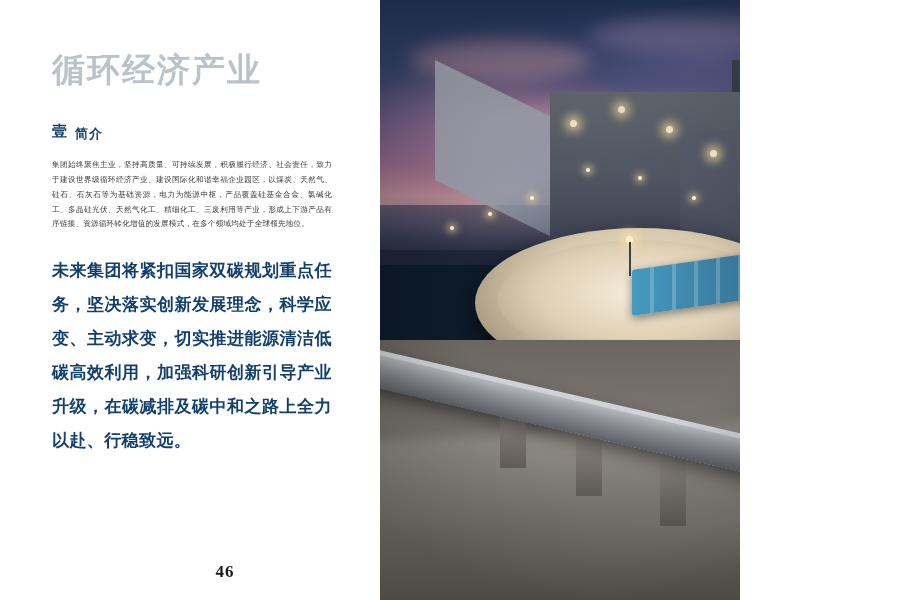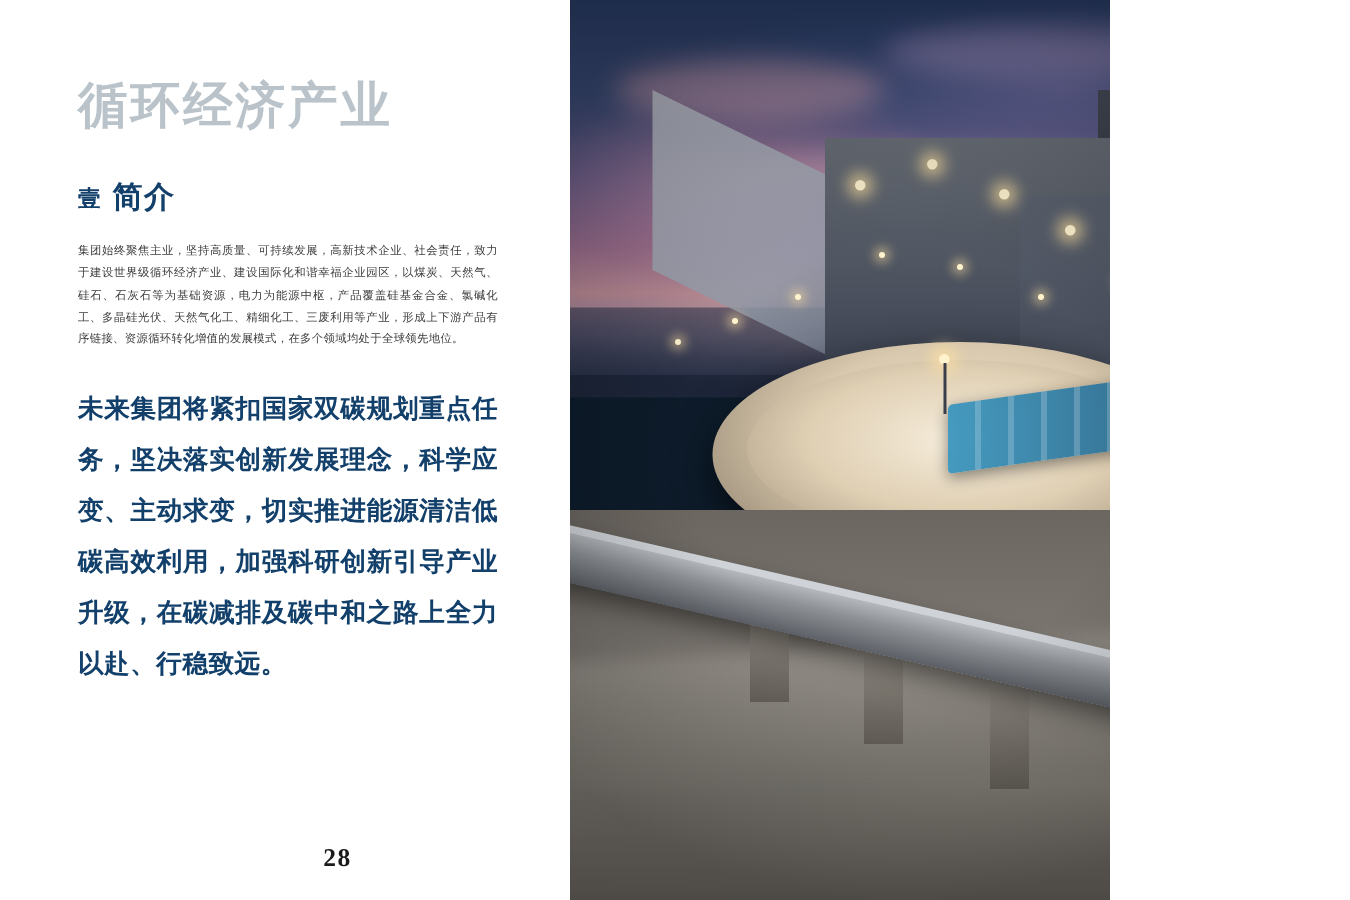--- a/index.html
+++ b/index.html
@@ -54,21 +54,21 @@
     letter-spacing: 0;
   }
   .numeral-dot {
     width: 4px;
     height: 4px;
     border-radius: 50%;
     background: #c0392b;
     margin: 2px auto 0 auto;
   }
   .section-title {
-    font-size: 20px;
+    font-size: 13px;
     font-weight: bold;
     color: #12406b;
     line-height: 1;
     letter-spacing: 1px;
   }
   .para {
     font-size: 7.6px;
     line-height: 1.95;
     color: #3c3c3c;
     margin: 0 0 13px 0;
@@ -262,25 +262,25 @@
     <h1 class="headline">循环经济产业</h1>
 
     <div class="section-head">
       <span class="numeral-box">
         <span class="numeral">壹</span>
         <span class="numeral-dot"></span>
       </span>
       <span class="section-title">简介</span>
     </div>
 
-    <p class="para">集团始终聚焦主业，坚持高质量、可持续发展，高新技术企业、社会责任，致力于建设世界级循环经济产业、建设国际化和谐幸福企业园区，以煤炭、天然气、硅石、石灰石等为基础资源，电力为能源中枢，产品覆盖硅基金合金、氯碱化工、多晶硅光伏、天然气化工、精细化工、三废利用等产业，形成上下游产品有序链接、资源循环转化增值的发展模式，在多个领域均处于全球领先地位。</p>
+    <p class="para">集团始终聚焦主业，坚持高质量、可持续发展，积极履行经济、社会责任，致力于建设世界级循环经济产业、建设国际化和谐幸福企业园区，以煤炭、天然气、硅石、石灰石等为基础资源，电力为能源中枢，产品覆盖硅基金合金、氯碱化工、多晶硅光伏、天然气化工、精细化工、三废利用等产业，形成上下游产品有序链接、资源循环转化增值的发展模式，在多个领域均处于全球领先地位。</p>
 
     <p class="para-highlight">未来集团将紧扣国家双碳规划重点任务，坚决落实创新发展理念，科学应变、主动求变，切实推进能源清洁低碳高效利用，加强科研创新引导产业升级，在碳减排及碳中和之路上全力以赴、行稳致远。</p>
 
-    <div class="page-number">28</div>
+    <div class="page-number">46</div>
   </div>
 
   <div class="right-page">
     <div class="photo">
 
       <div class="sky"></div>
 
       <div class="cloud" style="left:30px; top:40px; width:180px; height:40px; background:#d9a2b4;"></div>
       <div class="cloud" style="left:210px; top:18px; width:200px; height:34px; background:#9f8fc0;"></div>
       <div class="cloud" style="left:120px; top:100px; width:260px; height:30px; background:#caa0b2;"></div>

